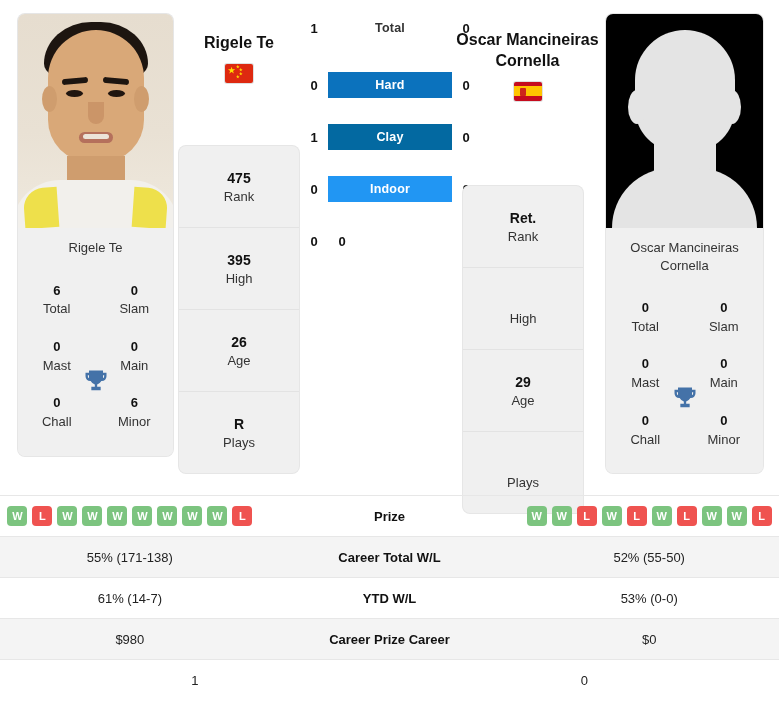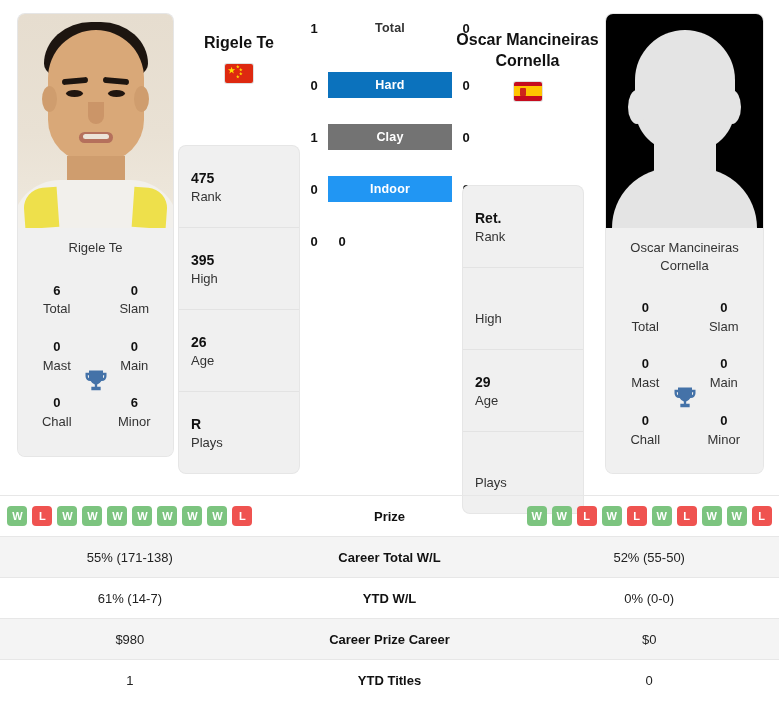--- a/index.html
+++ b/index.html
@@ -83,21 +83,21 @@
     width:28px; height:28px;
   }
 
   
   .rank-card {
     position:absolute; width:120px; border-radius:7px; overflow:hidden;
     background:#f0f0f0; box-shadow: 0 0 0 1px #e6e6e6;
   }
   .rank-card.left  { left:179px; top:146px; }
   .rank-card.right { left:463px; top:186px; }
-  .rank-item { text-align:left; padding:22px 12px 21px; border-bottom:1px solid #e3e3e3; }
+  .rank-item { text-align:center; padding:22px 12px 21px; border-bottom:1px solid #e3e3e3; }
   .rank-item:last-child { border-bottom:none; }
   .rank-val { font-size:14px; font-weight:700; color:#111; line-height:1.5; min-height:21px; }
   .rank-lab { font-size:13px; color:#333; line-height:1.3; }
 
   
   .center { position:absolute; left:300px; top:14px; width:180px; }
   .srow { display:flex; align-items:center; height:28px; margin-bottom:24px; }
   .srow.total { margin-bottom: 29px; }
   .snum { width:28px; text-align:center; font-size:13px; font-weight:700; color:#111; }
   .sbar {
@@ -238,21 +238,21 @@
           <div class="sbar plain">Total</div>
           <div class="snum">0</div>
         </div>
         <div class="srow">
           <div class="snum">0</div>
           <div class="sbar" style="background: rgb(11, 114, 189);">Hard</div>
           <div class="snum">0</div>
         </div>
         <div class="srow">
           <div class="snum">1</div>
-          <div class="sbar" style="background: #737373;">Clay</div>
+          <div class="sbar" style="background: #0369a1;">Clay</div>
           <div class="snum">0</div>
         </div>
         <div class="srow">
           <div class="snum">0</div>
           <div class="sbar" style="background: rgb(33, 150, 243);">Indoor</div>
           <div class="snum">0</div>
         </div>
         <div class="srow">
           <div class="snum">0</div>
           <div class="snum">0</div>
@@ -364,26 +364,25 @@
         </div>
       </div>
       <div class="trow alt">
         <div class="tcell l">55% (171-138)</div>
         <div class="tcell mid">Career Total W/L</div>
         <div class="tcell r">52% (55-50)</div>
       </div>
       <div class="trow">
         <div class="tcell l">61% (14-7)</div>
         <div class="tcell mid">YTD W/L</div>
-        <div class="tcell r">0% (0-0)</div>
+        <div class="tcell r">53% (0-0)</div>
       </div>
       <div class="trow alt">
         <div class="tcell l">$980</div>
         <div class="tcell mid">Career Prize Career</div>
         <div class="tcell r">$0</div>
       </div>
       <div class="trow">
         <div class="tcell l">1</div>
-        <div class="tcell mid">YTD Titles</div>
         <div class="tcell r">0</div>
       </div>
     </div>
 </div>
 
 </body></html>

